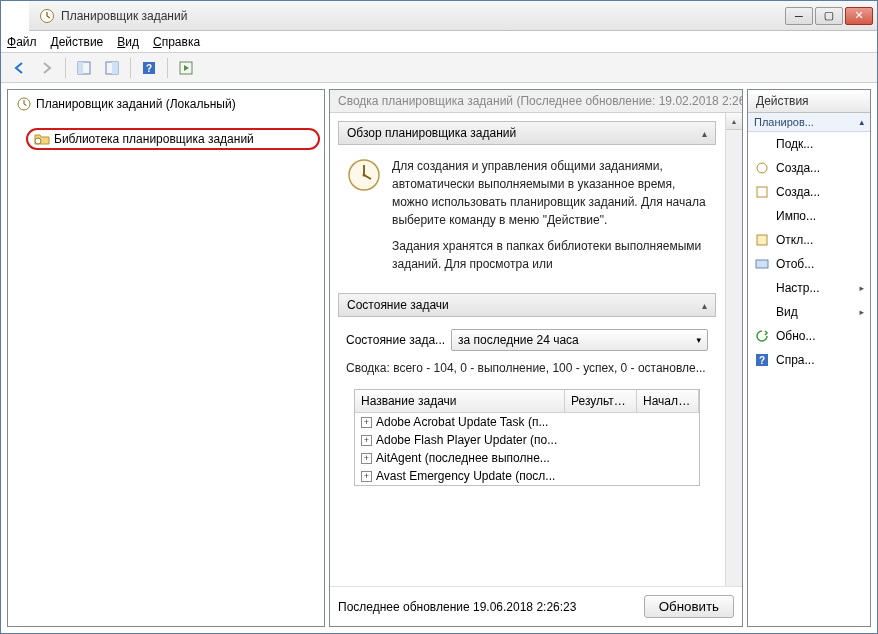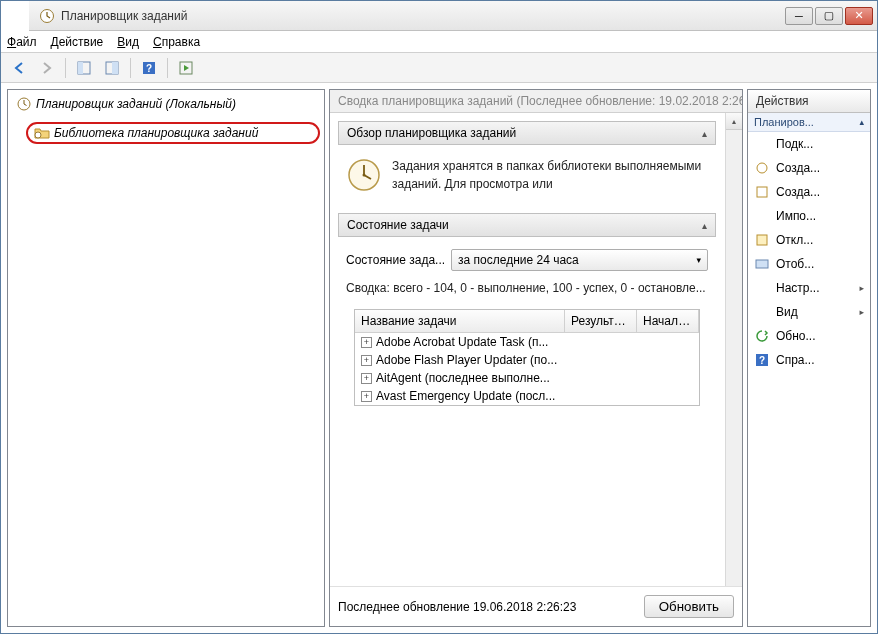--- a/index.html
+++ b/index.html
@@ -13,21 +13,21 @@
 .winbtn.close { background: linear-gradient(#e89a8f,#d35a47); border-color: #a03020; color: #fff; }
 .menubar { height: 22px; display: flex; align-items: center; padding: 0 6px; gap: 14px; border-bottom: 1px solid #d0d0d0; }
 .menubar span { text-decoration: underline; text-decoration-color: transparent; }
 .menubar span::first-letter { text-decoration: underline; }
 .toolbar { height: 30px; display: flex; align-items: center; padding: 0 6px; gap: 4px; border-bottom: 1px solid #d0d0d0; background: #f4f4f4; }
 .tbtn { width: 24px; height: 24px; border: 1px solid transparent; display: flex; align-items: center; justify-content: center; border-radius: 2px; }
 .tbsep { width: 1px; height: 20px; background: #ccc; margin: 0 2px; }
 .content { flex: 1; display: flex; padding: 6px; gap: 4px; overflow: hidden; }
 .panel { border: 1px solid #828790; background: #fff; }
 .tree-panel { width: 318px; padding: 4px; overflow: hidden; }
-.tree-item { display: flex; align-items: center; gap: 4px; padding: 2px 4px; white-space: nowrap; font-style: italic; }
+.tree-item { display: flex; align-items: center; gap: 4px; padding: 2px 4px; white-space: nowrap; }
 .tree-item.selected { border: 2px solid #d11919; border-radius: 12px; padding: 1px 6px; }
 .tree-icon { width: 16px; height: 16px; flex-shrink: 0; }
 .middle-panel { flex: 1; display: flex; flex-direction: column; overflow: hidden; }
 .mid-header { background: #f0f0f0; color: #888; padding: 4px 8px; white-space: nowrap; overflow: hidden; border-bottom: 1px solid #d0d0d0; }
 .mid-body { flex: 1; overflow: auto; padding: 8px; position: relative; }
 .section-hdr { background: linear-gradient(#f5f5f5,#e2e2e2); border: 1px solid #bfbfbf; padding: 4px 8px; margin-bottom: 6px; display: flex; align-items: center; justify-content: space-between; }
 .chev { font-size: 10px; color: #555; }
 .overview-box { display: flex; gap: 10px; padding: 6px 8px 12px 8px; }
 .clock-icon { width: 36px; height: 36px; flex-shrink: 0; }
 .overview-text { line-height: 1.5; color: #222; }
@@ -127,21 +127,21 @@
     <div class="panel tree-panel">
       <div class="tree-item">
         <span class="tree-icon">
             <svg viewBox="0 0 16 16">
               <circle cx="8" cy="8" r="6" fill="#fff" stroke="#9a7c34"></circle>
               <path d="M8 4v4l2.5 1.5" stroke="#7a5c14" fill="none"></path>
             </svg>
           </span>
         <span>Планировщик заданий (Локальный)</span>
       </div>
-      <div class="tree-item selected" style="margin-left:14px;margin-top:8px;">
+      <div class="tree-item selected" style="margin-left:14px;margin-top:14px;">
         <span class="tree-icon">
             <svg viewBox="0 0 16 16">
               <path d="M1 4h5l1 2h8v7H1z" fill="#f4d37a" stroke="#b89030"></path>
               <circle cx="4" cy="10" r="3" fill="#fff" stroke="#9a7c34"></circle>
             </svg>
           </span>
         <span>Библиотека планировщика заданий</span>
       </div>
     </div>
 
@@ -158,20 +158,21 @@
         </div>
         <div class="overview-box">
           <span class="clock-icon">
                 <svg viewBox="0 0 36 36">
                   <circle cx="18" cy="18" r="15" fill="#fdf8e8" stroke="#b89a4a" stroke-width="1.5"></circle>
                   <path d="M18 8v10l7 4" stroke="#7a5c14" stroke-width="1.8" fill="none"></path>
                   <circle cx="18" cy="18" r="1.5" fill="#7a5c14"></circle>
                 </svg>
               </span>
           <div class="overview-text">
+            <p>Для создания и управления общими заданиями, автоматически выполняемыми в указанное время, можно использовать планировщик заданий. Для начала выберите команду в меню "Действие".</p>
             <p>Задания хранятся в папках библиотеки выполняемыми заданий. Для просмотра или</p>
           </div>
         </div>
 
         <div class="section-hdr">
           <span>Состояние задачи</span>
           <span class="chev">▴</span>
         </div>
         <div class="status-row">
           <span>Состояние зада...</span>

